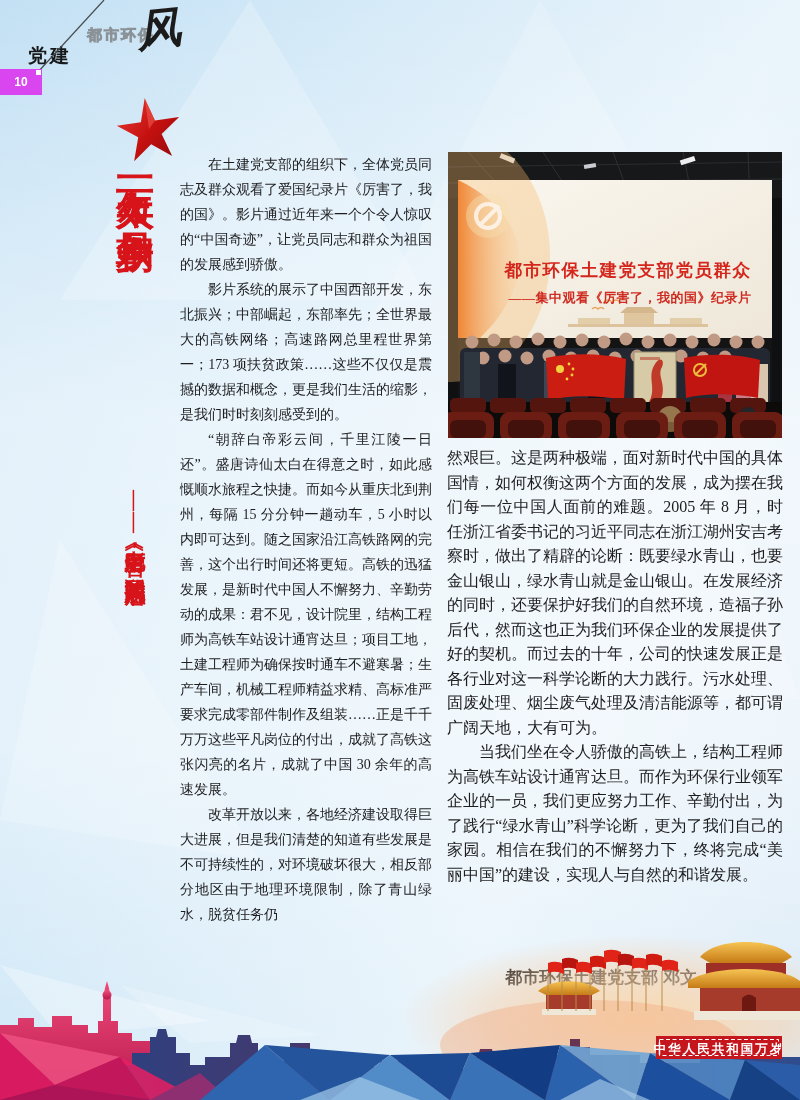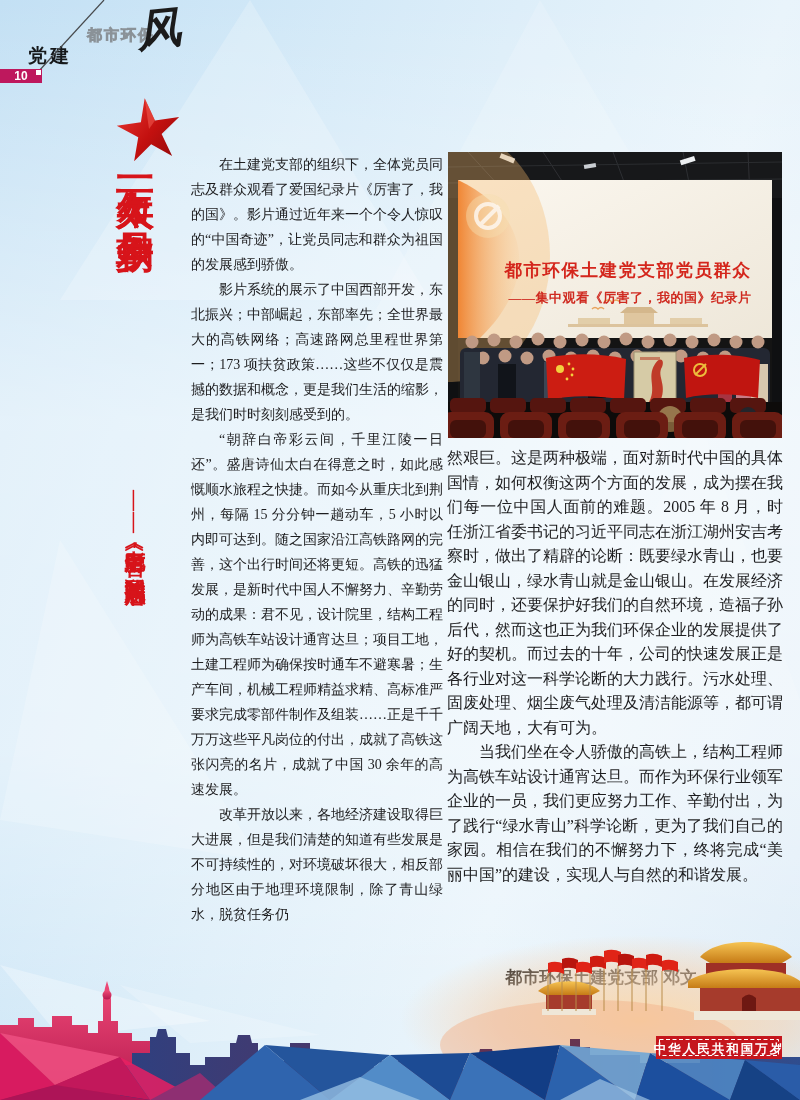--- a/index.html
+++ b/index.html
@@ -10,32 +10,32 @@
       linear-gradient(to bottom, rgba(255,255,255,0) 0%, rgba(255,255,255,.5) 38%, rgba(255,255,255,.45) 68%, rgba(255,255,255,0) 94%),
       linear-gradient(108deg,#c3e0f4 0%,#cfe7f7 22%,#ddeef9 45%,#e9f4fb 68%,#dcebf7 100%);
   }
   .abs{position:absolute;}
   
   .section-label{left:28px;top:22px;font-size:19px;font-weight:bold;color:#16181a;letter-spacing:3px;margin-top:21px;}
   .masthead-outline{left:87px;top:26px;font-size:15px;font-weight:bold;letter-spacing:2px;
     color:#dfe5e9;-webkit-text-stroke:0.8px #8a9298;}
   .masthead-wind{left:137px;top:8px;font-size:44px;font-weight:bold;font-style:italic;color:#1b1b1b;
     transform:rotate(-6deg);font-family:"Liberation Serif",serif;line-height:1;}
-  .page-badge{left:0;top:69px;width:42px;height:14px;background:#be185d;}
+  .page-badge{left:0;top:69px;width:42px;height:26px;background:#d946ef;}
   .page-badge .num{position:absolute;left:0;top:0;width:100%;height:100%;display:flex;align-items:center;justify-content:center;
     color:#ffffff;font-size:12px;font-weight:bold;}
   .page-badge .notch{position:absolute;right:1px;top:1px;width:5px;height:5px;background:#ffffff;}
   
   .vtitle{left:116px;top:158px;height:400px;writing-mode:vertical-rl;text-orientation:mixed;
     font-family:"Liberation Serif",serif;font-weight:bold;font-size:38px;letter-spacing:1px;color:#d7141a;line-height:1;}
   .vsubtitle{left:124px;top:490px;height:360px;writing-mode:vertical-rl;text-orientation:mixed;
     font-family:"Liberation Serif",serif;font-weight:bold;font-size:21px;color:#d7141a;line-height:1;letter-spacing:1px;}
   
   .col{color:#1d1d1f;text-align:justify;font-family:"Liberation Serif",serif;}
-  .col1{left:191px;top:152px;width:252px;font-size:14px;line-height:25px;}
+  .col1{left:180px;top:152px;width:252px;font-size:14px;line-height:25px;}
   .col2{left:447px;top:446px;width:336px;font-size:16px;line-height:24.5px;}
   .col p{margin:0;text-indent:2em;}
   .col p.cont{text-indent:0;}
   .signature{left:447px;top:966px;width:336px;text-align:right;padding-right:86px;box-sizing:border-box;
     font-size:17px;font-weight:bold;color:#141414;}
   .photo{left:448px;top:152px;width:334px;height:286px;}
 </style>
 </head>
 <body>
 

